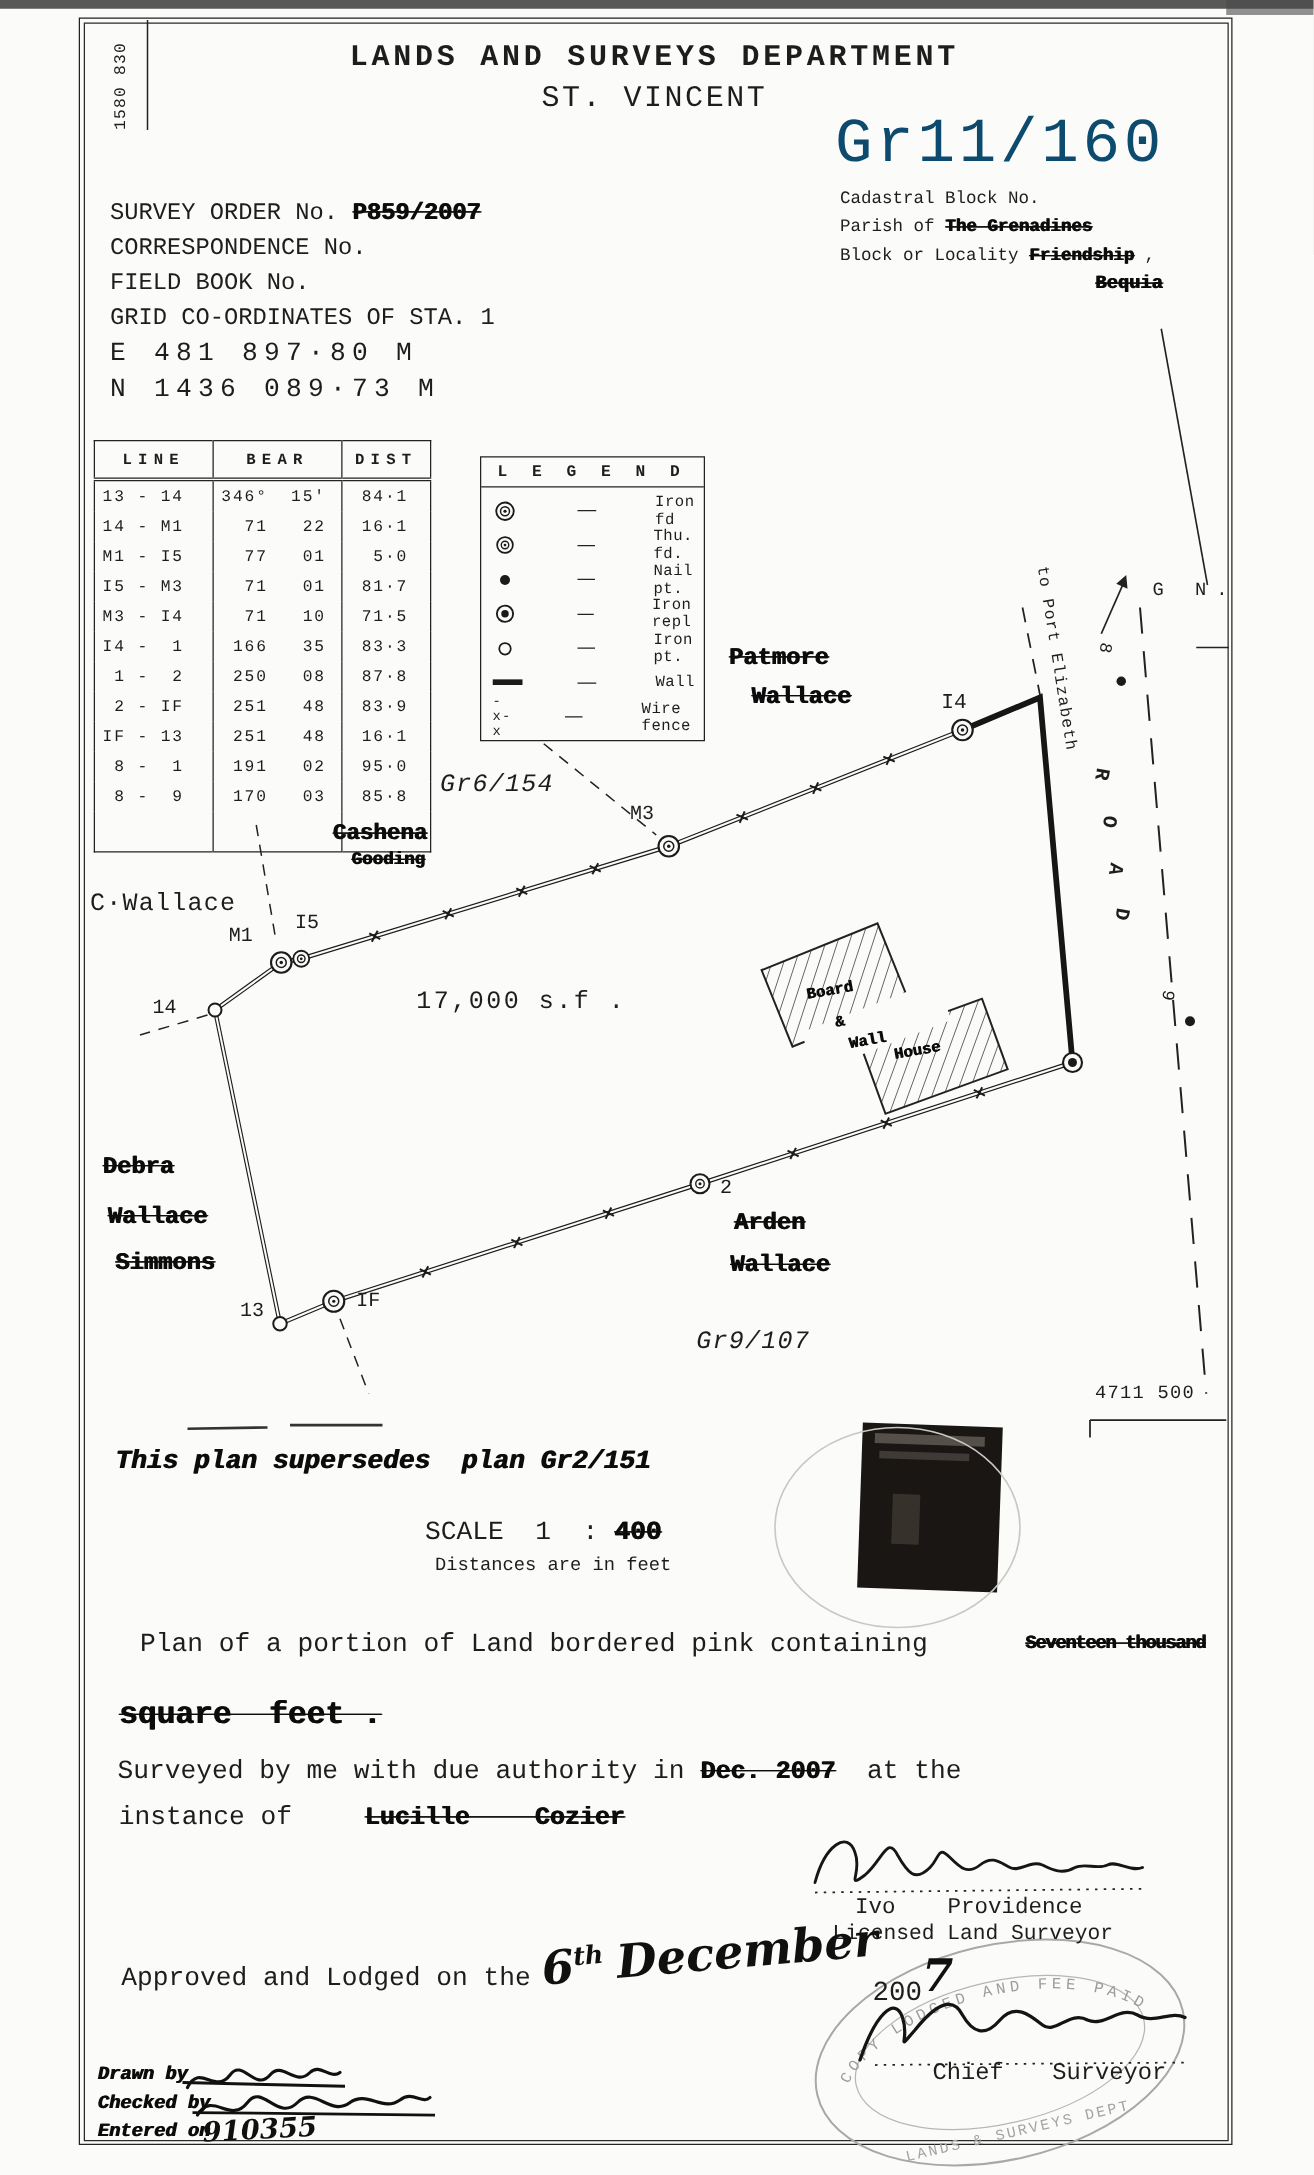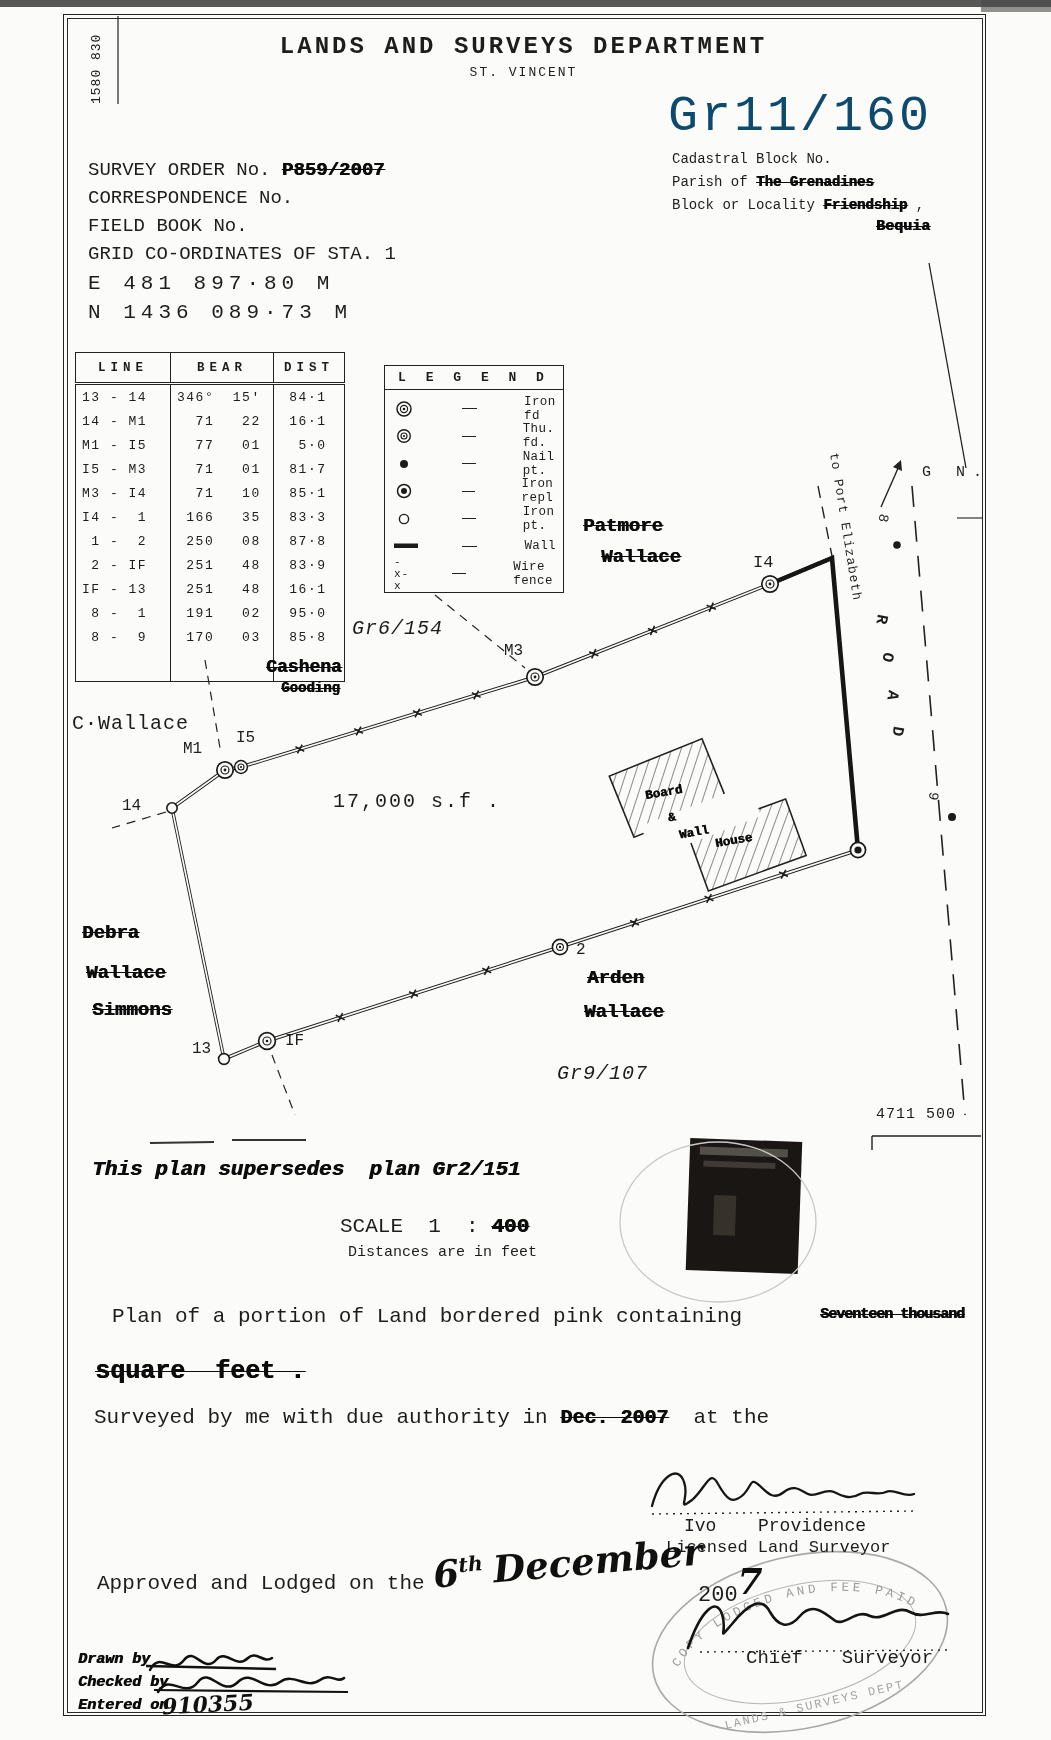--- a/index.html
+++ b/index.html
@@ -39,21 +39,21 @@
 
 <div class="canvas">
 
   <div class="scan-top"></div>
   <div class="scan-corner"></div>
   <div class="frame"></div>
 
   <div class="abs vert lbl" style="left:90px;top:18px;height:86px;font-size:13px;letter-spacing:1px;">1580 830</div>
 
   <div class="abs lbl" style="left:63px;top:33px;width:921px;text-align:center;font-size:24px;font-weight:bold;letter-spacing:3px;">LANDS AND SURVEYS DEPARTMENT</div>
-  <div class="abs lbl" style="left:63px;top:66px;width:921px;text-align:center;font-size:13px;letter-spacing:2px;">ST. VINCENT</div>
+  <div class="abs lbl" style="left:63px;top:66px;width:921px;text-align:center;font-size:24px;letter-spacing:2px;">ST. VINCENT</div>
 
   <div class="abs lbl" style="left:668px;top:88px;font-size:50px;letter-spacing:3px;font-family:Liberation Mono, monospace;font-weight:300;color:#0c4a6e;">Gr11/160</div>
   <div class="abs lbl" style="left:672px;top:151px;font-size:14px;">Cadastral Block No.</div>
   <div class="abs lbl" style="left:672px;top:174px;font-size:14px;"><span>Parish of </span><span class="hv st">The Grenadines</span></div>
   <div class="abs lbl" style="left:672px;top:197px;font-size:14px;"><span>Block or Locality </span><span class="hv st">Friendship</span><span> ,</span></div>
   <div class="abs lbl hv st" style="left:876px;top:218px;font-size:15px;">Bequia</div>
 
   <div class="abs lbl" style="left:88px;top:160px;font-size:19px;"><span>SURVEY ORDER No. </span><span class="hv st">P859/2007</span></div>
   <div class="abs lbl" style="left:88px;top:188px;font-size:19px;">CORRESPONDENCE No.</div>
   <div class="abs lbl" style="left:88px;top:216px;font-size:19px;">FIELD BOOK No.</div>
@@ -86,21 +86,21 @@
           <td class="col-dist">  5·0</td>
         </tr>
         <tr>
           <td class="col-line">I5 - M3</td>
           <td class="col-bear">  71   01</td>
           <td class="col-dist"> 81·7</td>
         </tr>
         <tr>
           <td class="col-line">M3 - I4</td>
           <td class="col-bear">  71   10</td>
-          <td class="col-dist"> 85·1</td>
+          <td class="col-dist"> 71·5</td>
         </tr>
         <tr>
           <td class="col-line">I4 -  1</td>
           <td class="col-bear"> 166   35</td>
           <td class="col-dist"> 83·3</td>
         </tr>
         <tr>
           <td class="col-line"> 1 -  2</td>
           <td class="col-bear"> 250   08</td>
           <td class="col-dist"> 87·8</td>
@@ -411,20 +411,21 @@
 
   <div class="abs lbl hv ital" style="left:92px;top:1158px;font-size:21px;">This plan supersedes  plan Gr2/151</div>
   <div class="abs lbl" style="left:340px;top:1215px;font-size:21px;"><span>SCALE  1  : </span><span class="hv st">400</span></div>
   <div class="abs lbl" style="left:348px;top:1244px;font-size:15px;">Distances are in feet</div>
 
   <div class="abs lbl" style="left:112px;top:1305px;font-size:21px;">Plan of a portion of Land bordered pink containing</div>
   <div class="abs lbl hv st" style="left:820px;top:1306px;font-size:15px;letter-spacing:-1px;">Seventeen thousand</div>
   <div class="abs lbl hv st" style="left:95px;top:1358px;font-size:25px;">square  feet .</div>
 
   <div class="abs lbl" style="left:94px;top:1406px;font-size:21px;"><span>Surveyed by me with due authority in </span><span class="hv st" style="font-size:20px;">Dec. 2007</span><span>  at the</span></div>
+  <div class="abs lbl" style="left:95px;top:1443px;font-size:21px;"><span>instance of</span><span class="hv st" style="margin-left:58px;word-spacing:14px;font-size:20px;">Lucille  Cozier</span></div>
 
   <div class="abs lbl" style="left:684px;top:1516px;font-size:18px;word-spacing:10px;">Ivo  Providence</div>
   <div class="abs lbl" style="left:666px;top:1538px;font-size:17px;text-align:right;">Licensed Land Surveyor</div>
 
   <div class="abs lbl" style="left:97px;top:1572px;font-size:21px;">Approved and Lodged on the</div>
   <div class="abs lbl hand" style="left:433px;top:1542px;font-size:37px;transform:rotate(-5deg);"><span>6</span><sup>th</sup><span style="margin-left:10px;">December</span></div>
   <div class="abs lbl" style="left:698px;top:1568px;font-size:22px;"><span>200</span><span class="hand" style="font-size:36px;position:relative;top:-7px;">7</span></div>
 
   <div class="abs lbl" style="left:746px;top:1648px;font-size:19px;word-spacing:8px;z-index:3;">Chief  Surveyor</div>
 

